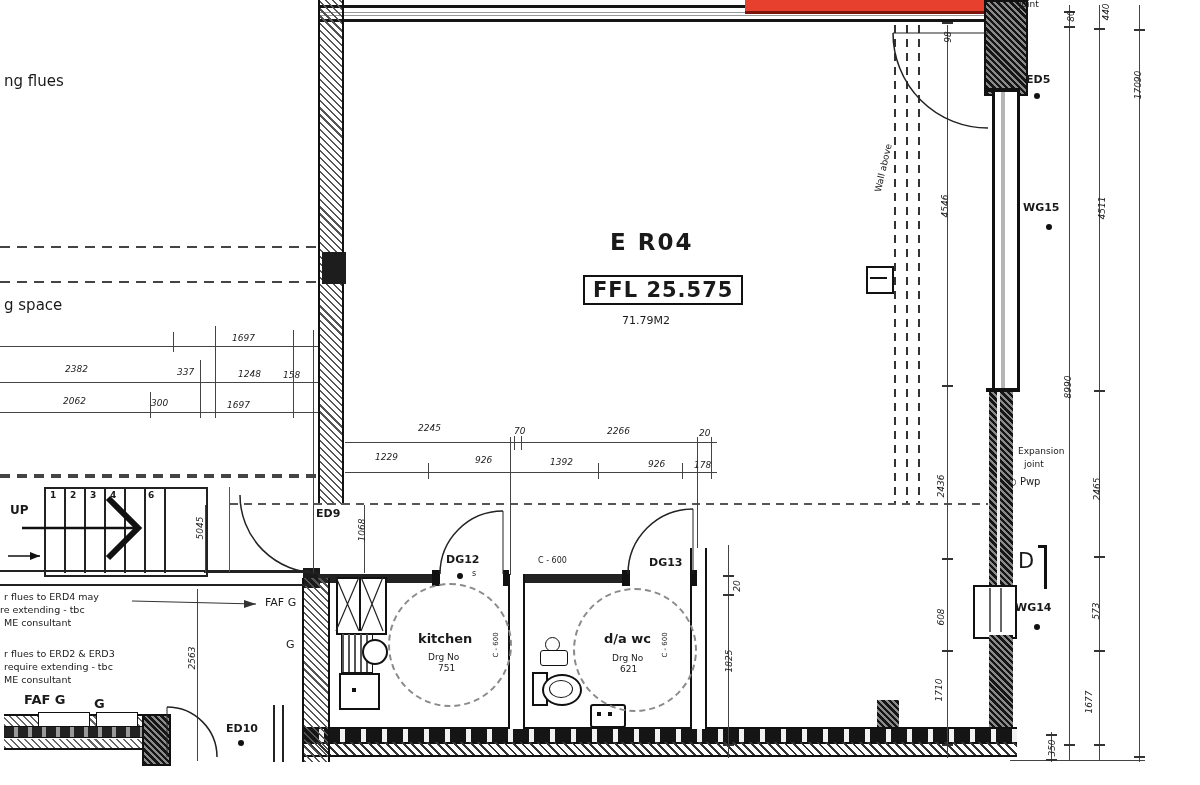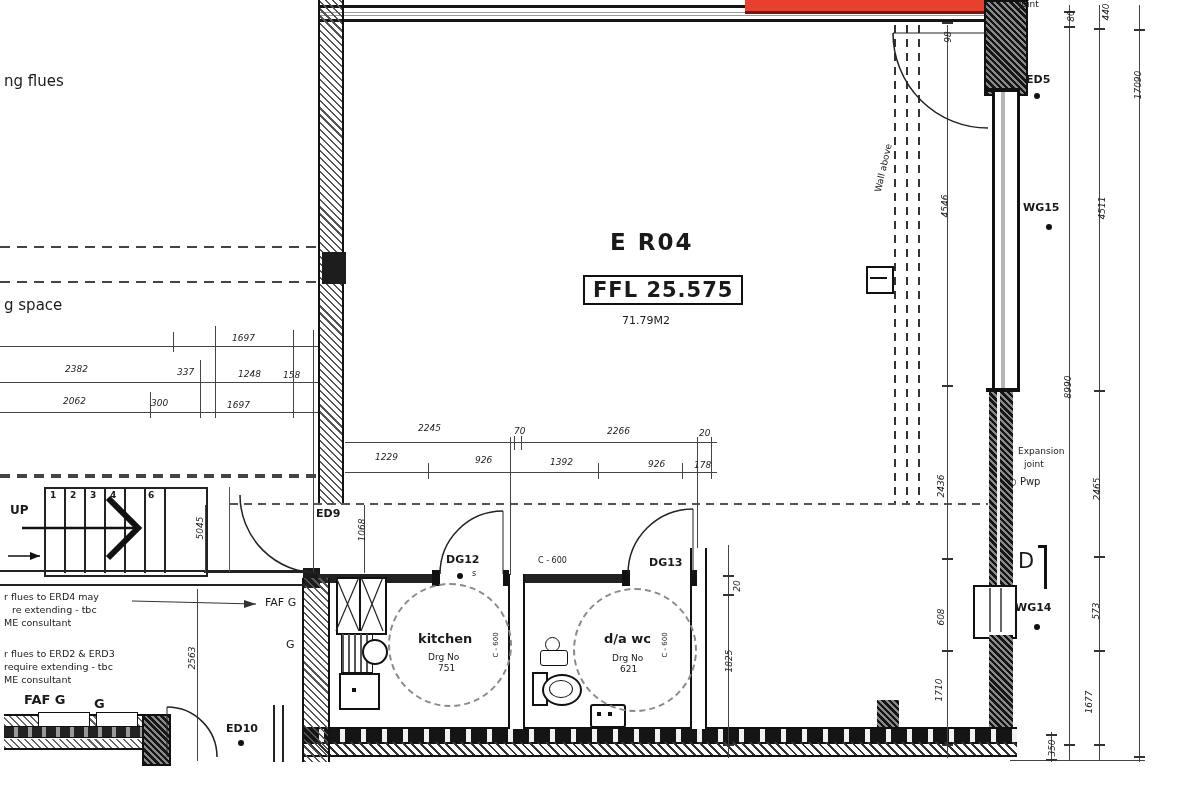--- a/index.html
+++ b/index.html
@@ -216,21 +216,21 @@
       <span class="dim rot" style="left: 941px; top: 617px;">608</span>
       <span class="dim rot" style="left: 1096px; top: 611px;">573</span>
       <span class="dim rot" style="left: 939px; top: 690px;">1710</span>
       <span class="dim rot" style="left: 1089px; top: 702px;">1677</span>
       <span class="dim rot" style="left: 729px; top: 661px;">1825</span>
       <span class="dim rot" style="left: 737px; top: 586px;">20</span>
       <span class="dim rot" style="left: 1052px; top: 748px;">350</span>
       <span class="ann" style="position: absolute; left: 4px; top: 74px; font-size: 15px;">ng flues</span>
       <span class="ann" style="position: absolute; left: 4px; top: 298px; font-size: 15px;">g space</span>
       <span class="ann" style="position: absolute; left: 4px; top: 592px; font-size: 9.5px;">r flues to ERD4 may</span>
-      <span class="ann" style="position: absolute; left: 12px; top: 605px; font-size: 9.5px;">re extending - tbc</span>
+      <span class="ann" style="position: absolute; left: 0; top: 605px; font-size: 9.5px;">re extending - tbc</span>
       <span class="ann" style="position: absolute; left: 4px; top: 618px; font-size: 9.5px;">ME consultant</span>
       <span class="ann" style="position: absolute; left: 4px; top: 649px; font-size: 9.5px;">r flues to ERD2 &amp; ERD3</span>
       <span class="ann" style="position: absolute; left: 4px; top: 662px; font-size: 9.5px;">require extending - tbc</span>
       <span class="ann" style="position: absolute; left: 4px; top: 675px; font-size: 9.5px;">ME consultant</span>
       <span class="ann" style="position: absolute; left: 316px; top: 508px; font-size: 11px; font-weight: bold;">ED9</span>
       <span class="ann" style="position: absolute; left: 265px; top: 597px; font-size: 11px;">FAF G</span>
       <span class="ann" style="position: absolute; left: 286px; top: 639px; font-size: 11px;">G</span>
       <span class="ann" style="position: absolute; left: 24px; top: 693px; font-size: 13px; font-weight: bold;">FAF G</span>
       <span class="ann" style="position: absolute; left: 94px; top: 697px; font-size: 13px; font-weight: bold;">G</span>
       <span class="ann" style="position: absolute; left: 226px; top: 723px; font-size: 11px; font-weight: bold;">ED10</span>

